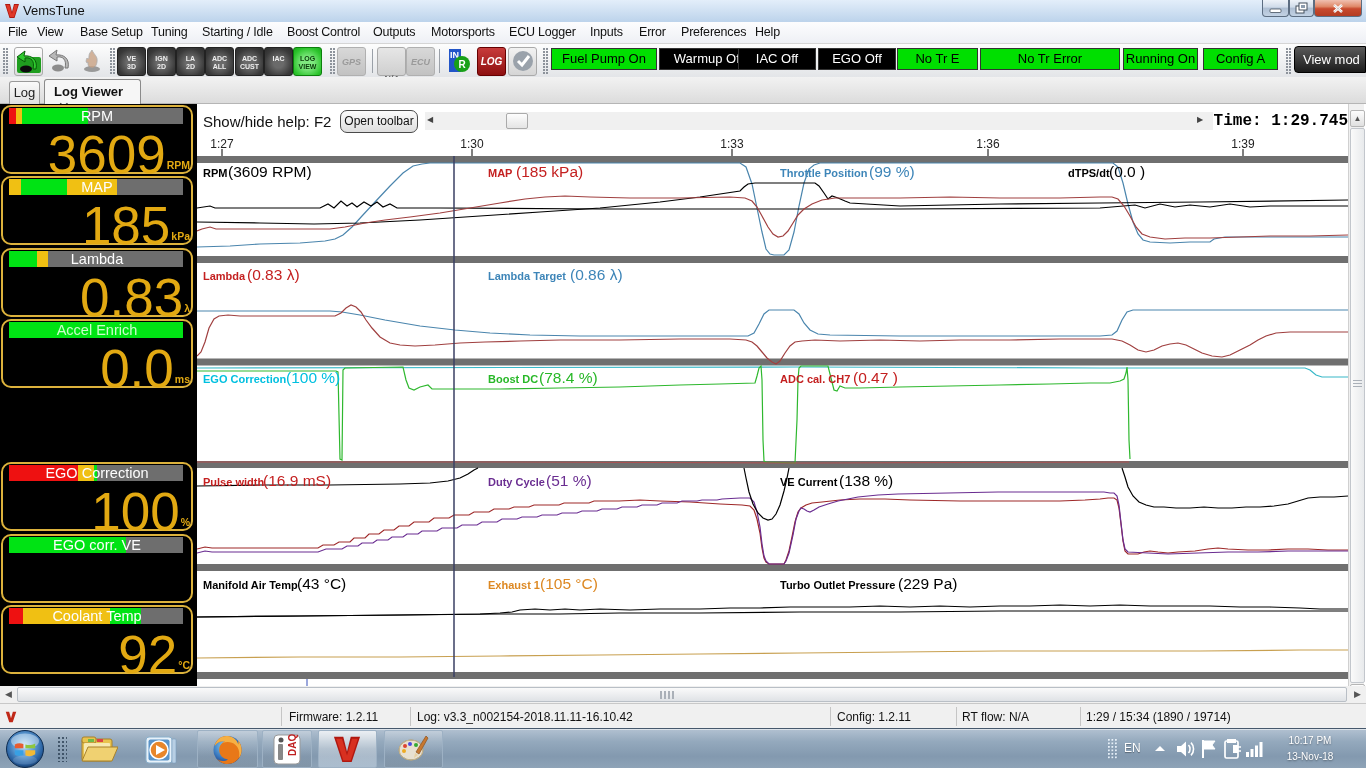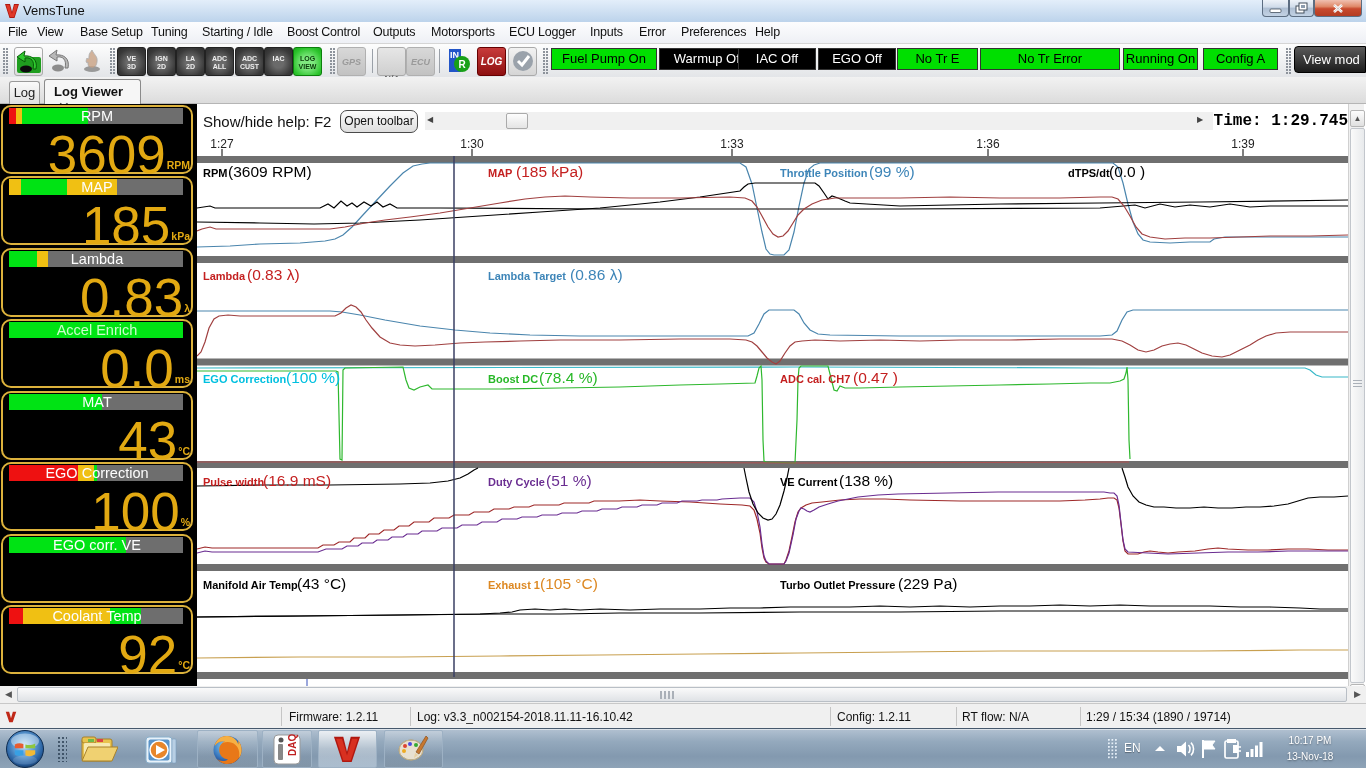--- a/index.html
+++ b/index.html
@@ -164,28 +164,20 @@
       </div>
   <div class="glabel">Lambda</div>
       <div class="gval">0.83<span class="gu">λ</span></div>
  </div>
 <div class="gauge" style="top:215px">
   <div class="gbar">
         <i style="flex:1;background:#00e314"></i>
       </div>
   <div class="glabel" style="color:#caffca">Accel Enrich</div>
       <div class="gval">0.0<span class="gu">ms</span></div>
- </div>
-<div class="gauge" style="top:287px">
-  <div class="gbar">
-        <i style="width:93px;background:#00e314"></i>
-        <i style="flex:1;background:#6e6e6e"></i>
-      </div>
-  <div class="glabel">MAT</div>
-      <div class="gval">43<span class="gu">°C</span></div>
  </div>
 <div class="gauge" style="top:358px">
   <div class="gbar">
         <i style="width:69px;background:#ee1111"></i>
         <i style="width:16px;background:#f0c013"></i>
         <i style="width:3px;background:#00e314"></i>
         <i style="flex:1;background:#6e6e6e"></i>
       </div>
   <div class="glabel">EGO Correction</div>
       <div class="gval">100<span class="gu">%</span></div>

